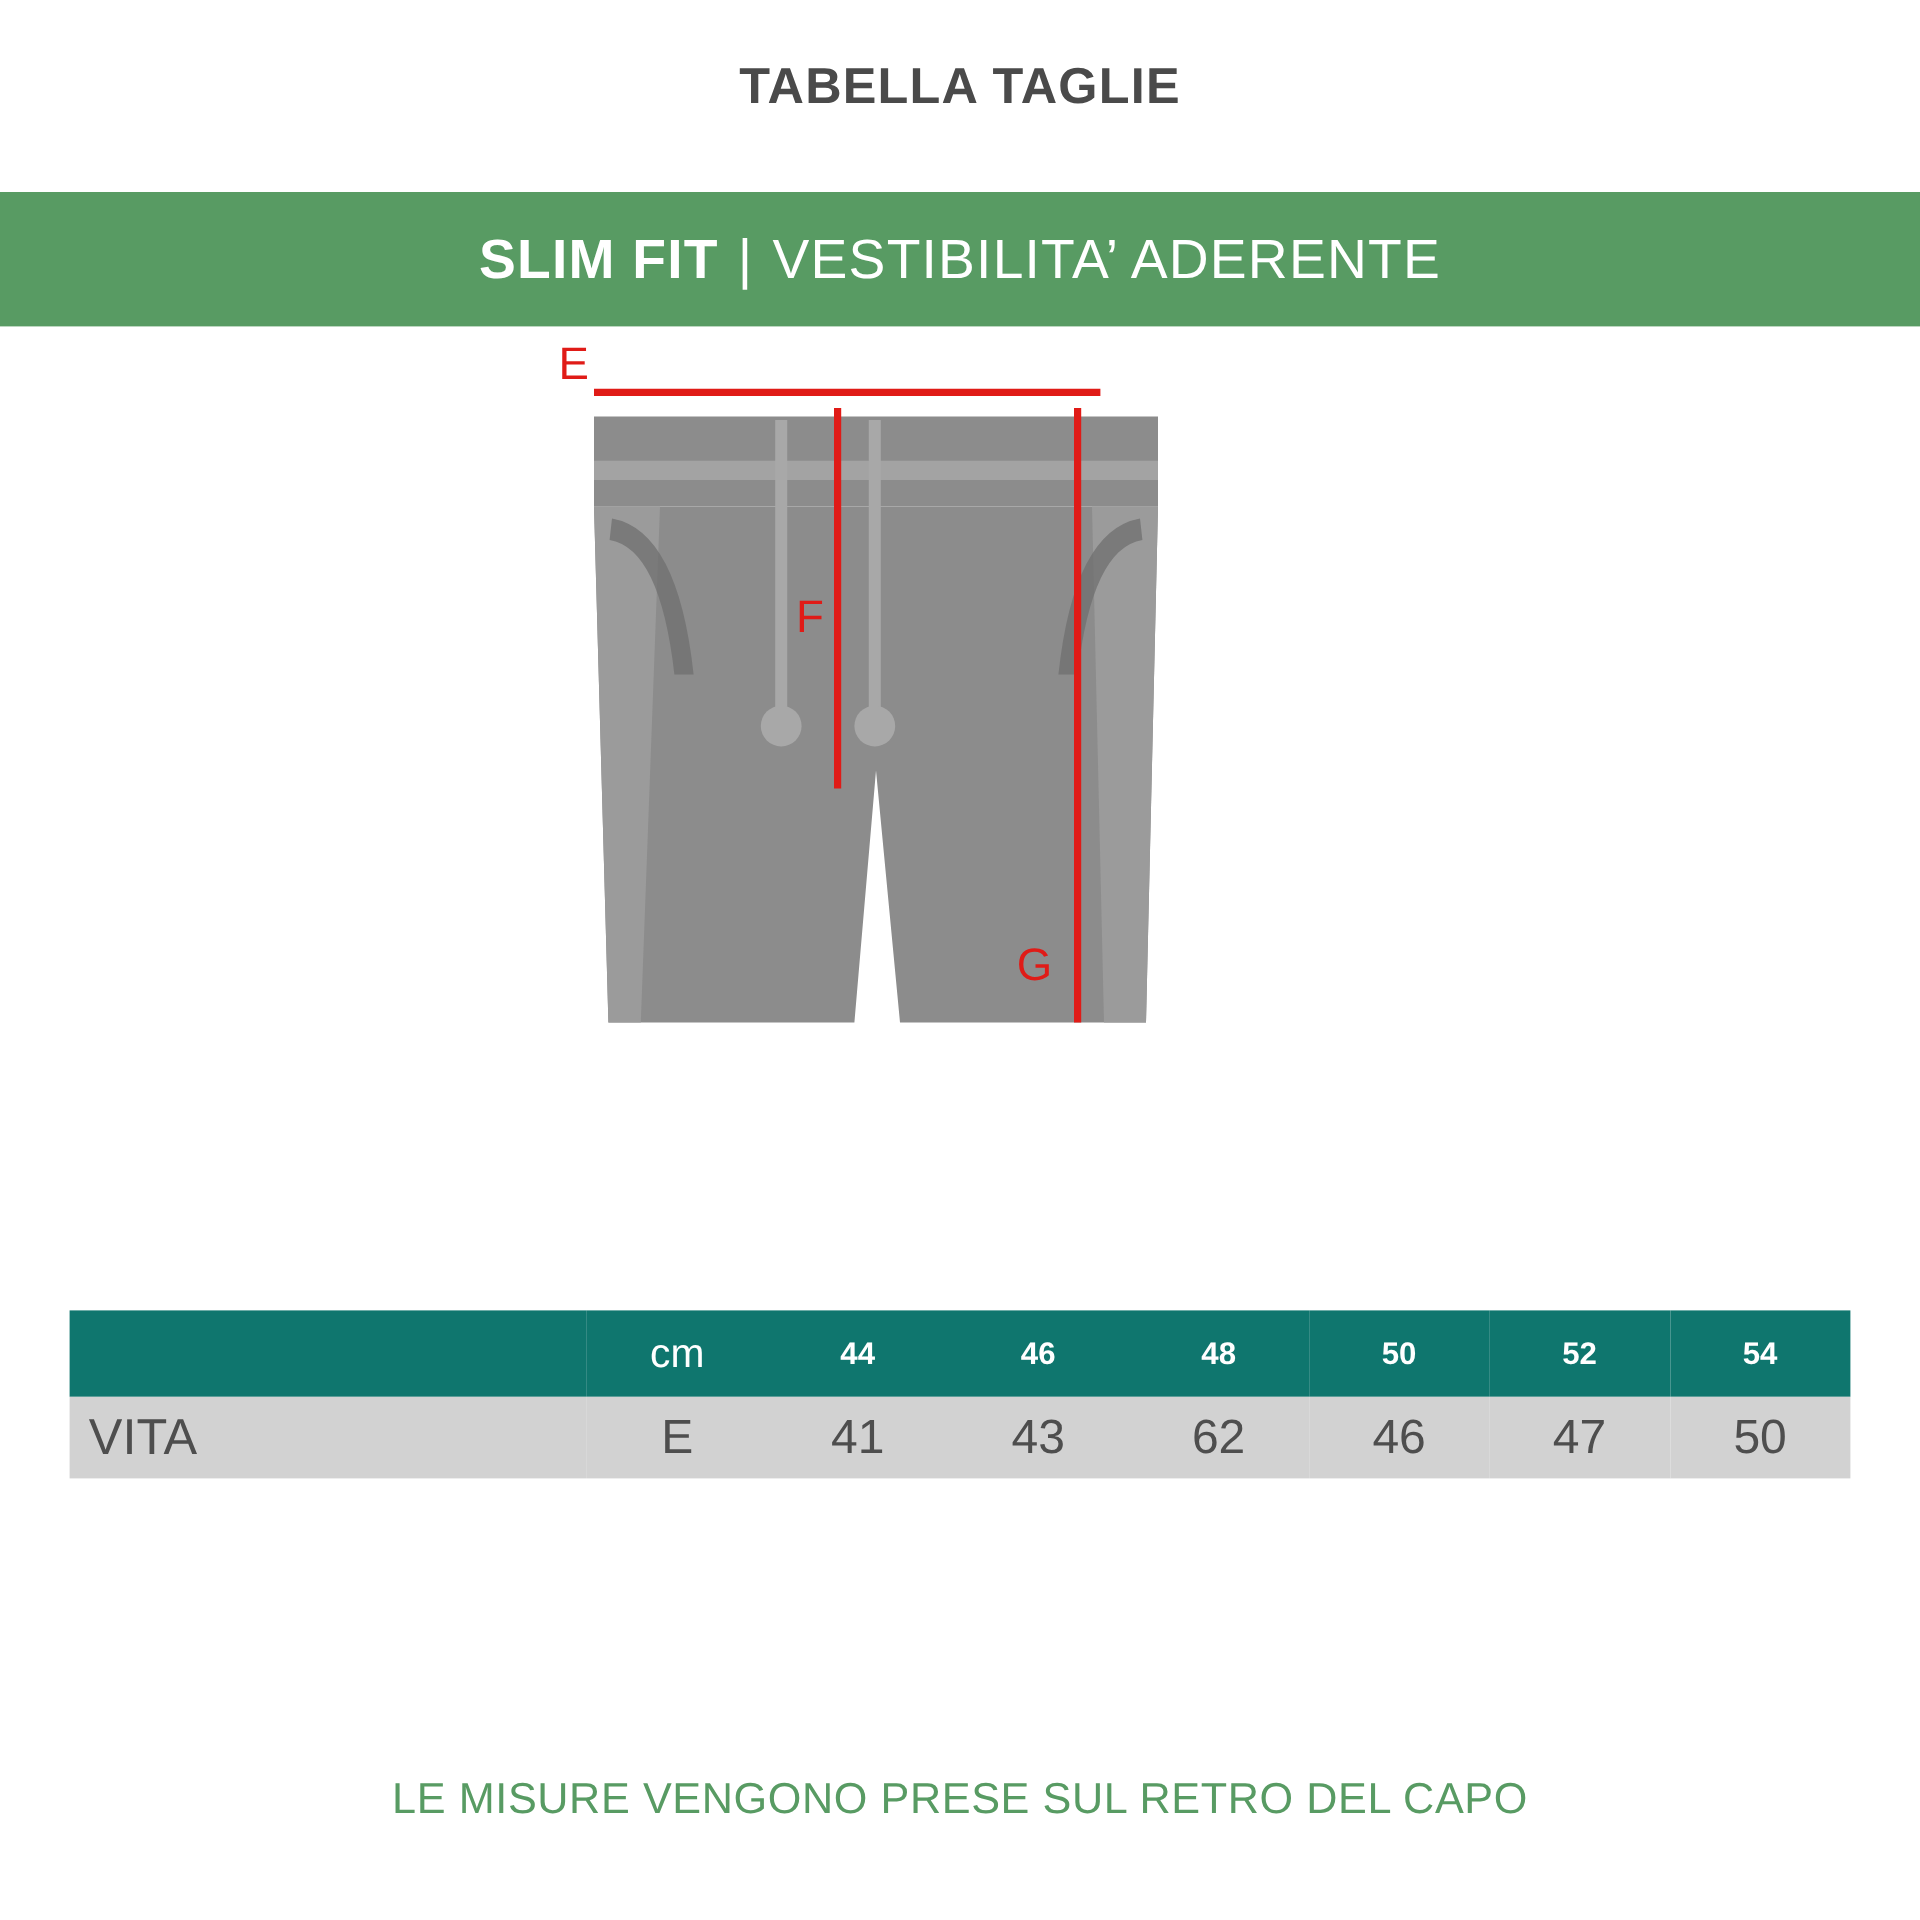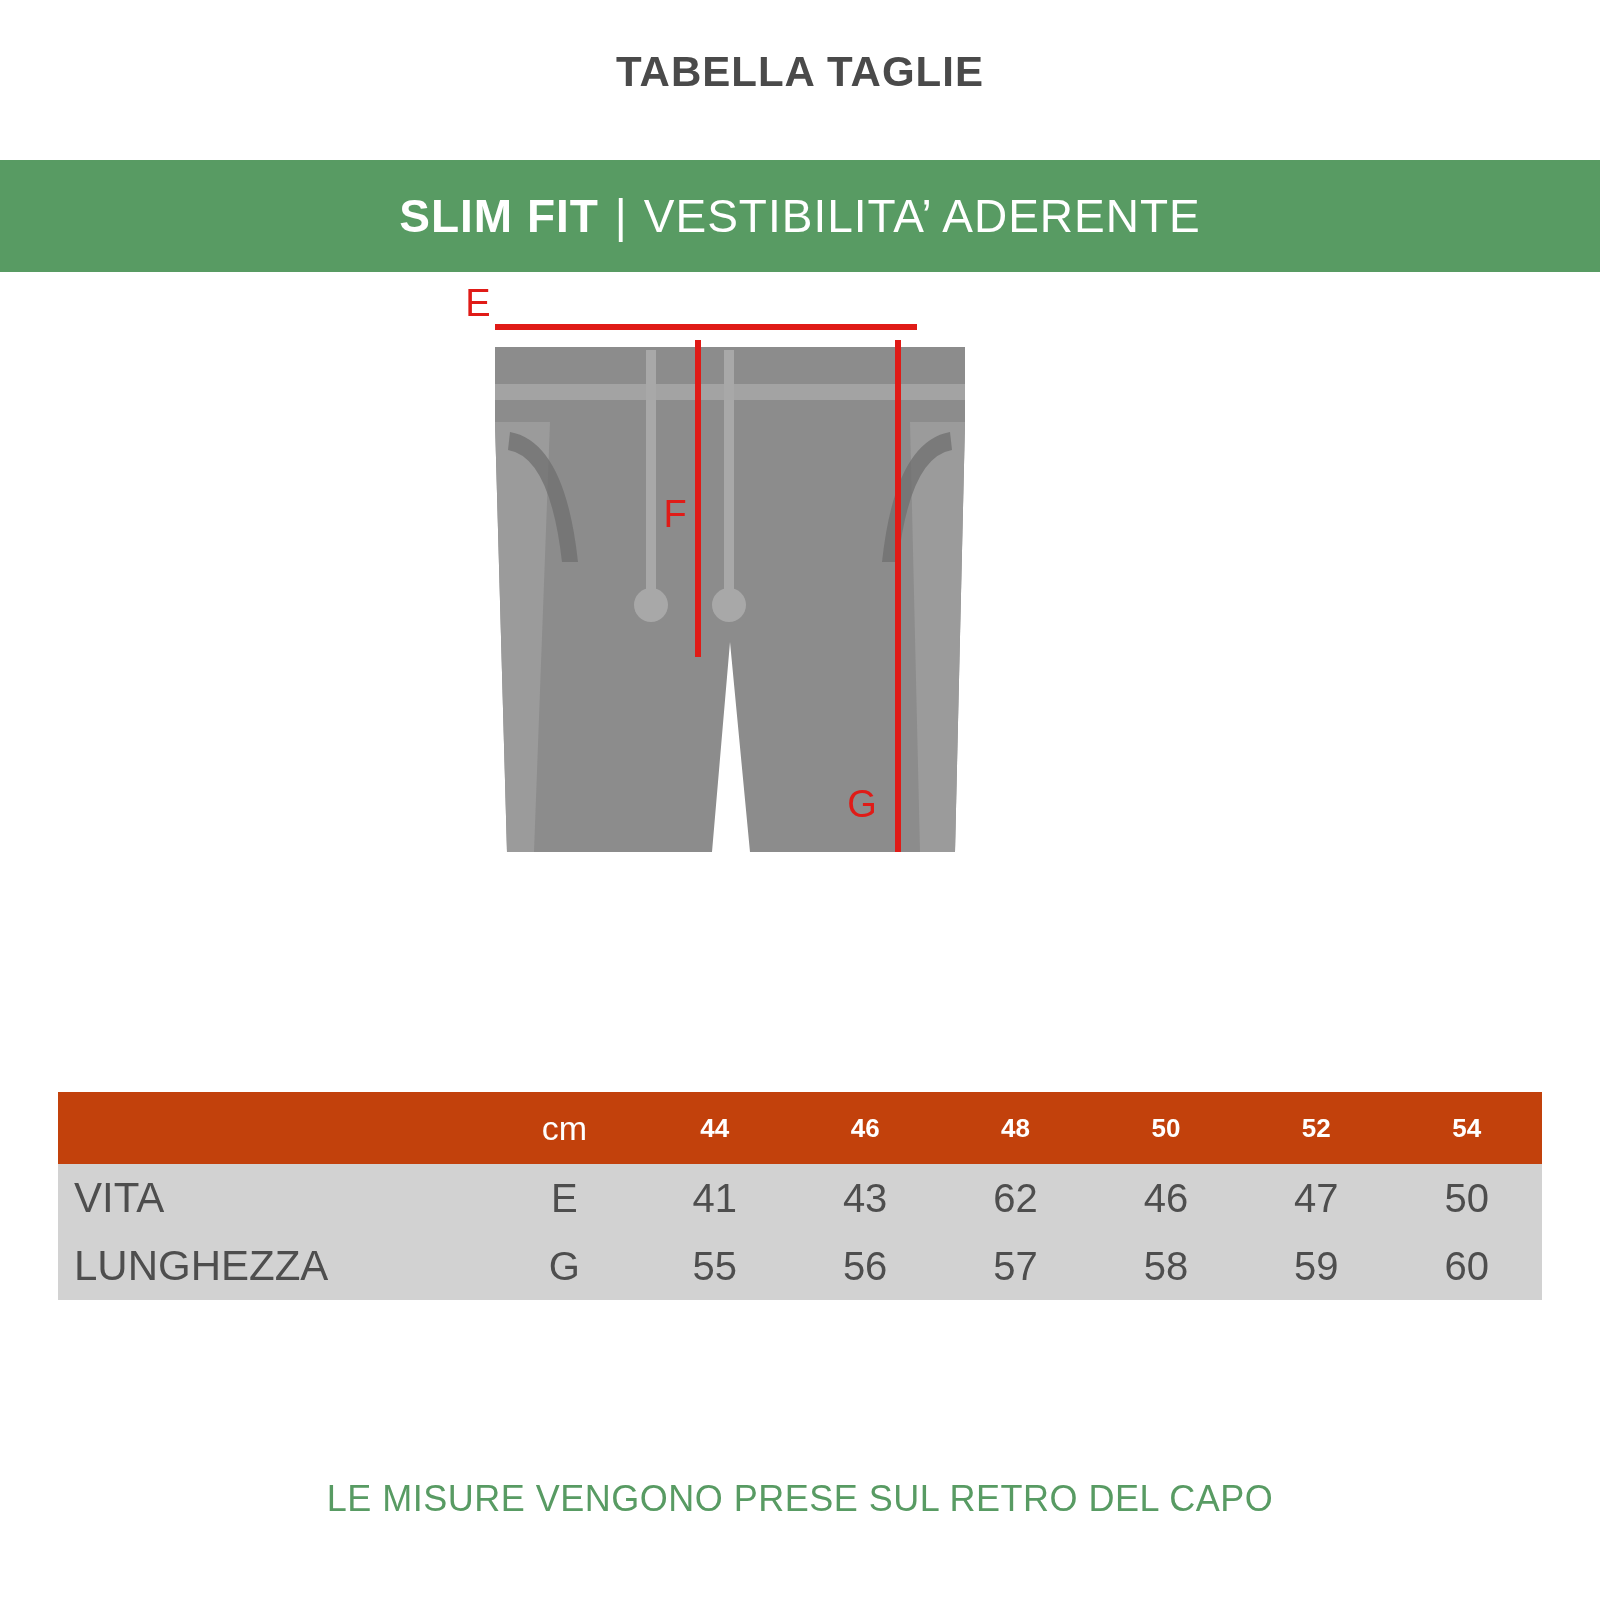--- a/index.html
+++ b/index.html
@@ -70,21 +70,21 @@
     left: 58px;
     top: 1092px;
     width: 1484px;
   }
   table.size-table {
     border-collapse: collapse;
     width: 100%;
     table-layout: fixed;
   }
   table.size-table thead tr {
-    background: #c2410c;
+    background: #0f766e;
   }
   table.size-table thead th {
     color: #ffffff;
     font-size: 26px;
     font-weight: bold;
     height: 72px;
     text-align: center;
     padding: 0;
   }
   table.size-table thead th.unit {
@@ -210,27 +210,17 @@
       <tr>
         <td class="rowlabel">VITA</td>
         <td>E</td>
         <td>41</td>
         <td>43</td>
         <td>62</td>
         <td>46</td>
         <td>47</td>
         <td>50</td>
       </tr>
-      <tr>
-        <td class="rowlabel">LUNGHEZZA</td>
-        <td>G</td>
-        <td>55</td>
-        <td>56</td>
-        <td>57</td>
-        <td>58</td>
-        <td>59</td>
-        <td>60</td>
-      </tr>
     </tbody>
   </table>
 </div>
 
 <div class="footer-note">LE MISURE VENGONO PRESE SUL RETRO DEL CAPO</div>
 
 </body></html>

